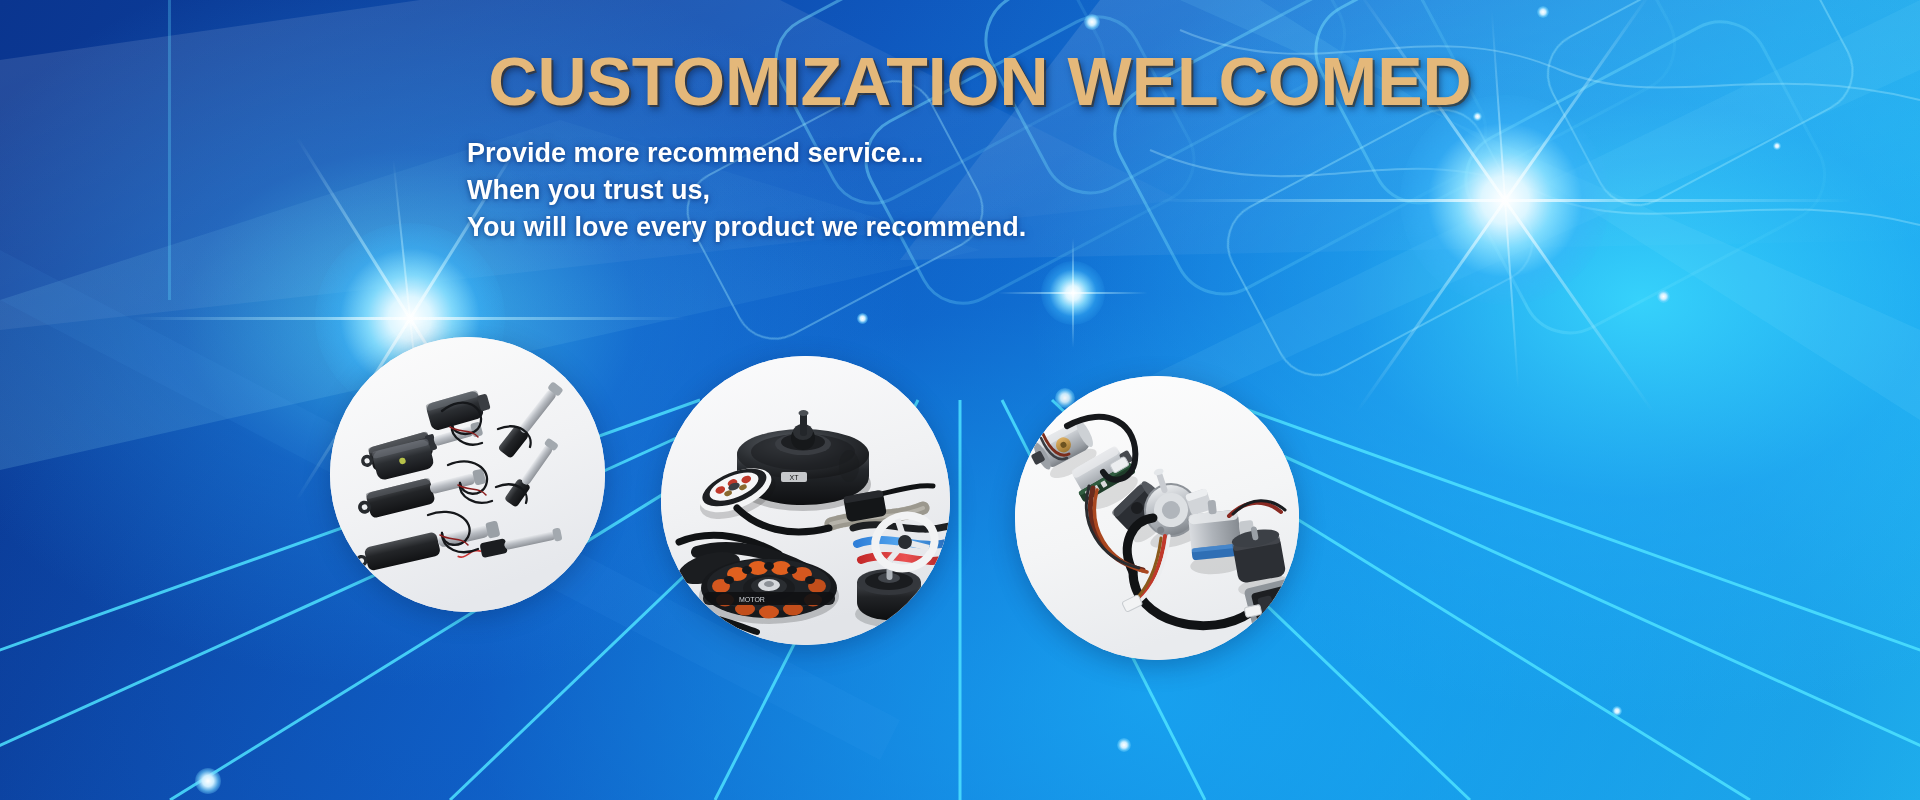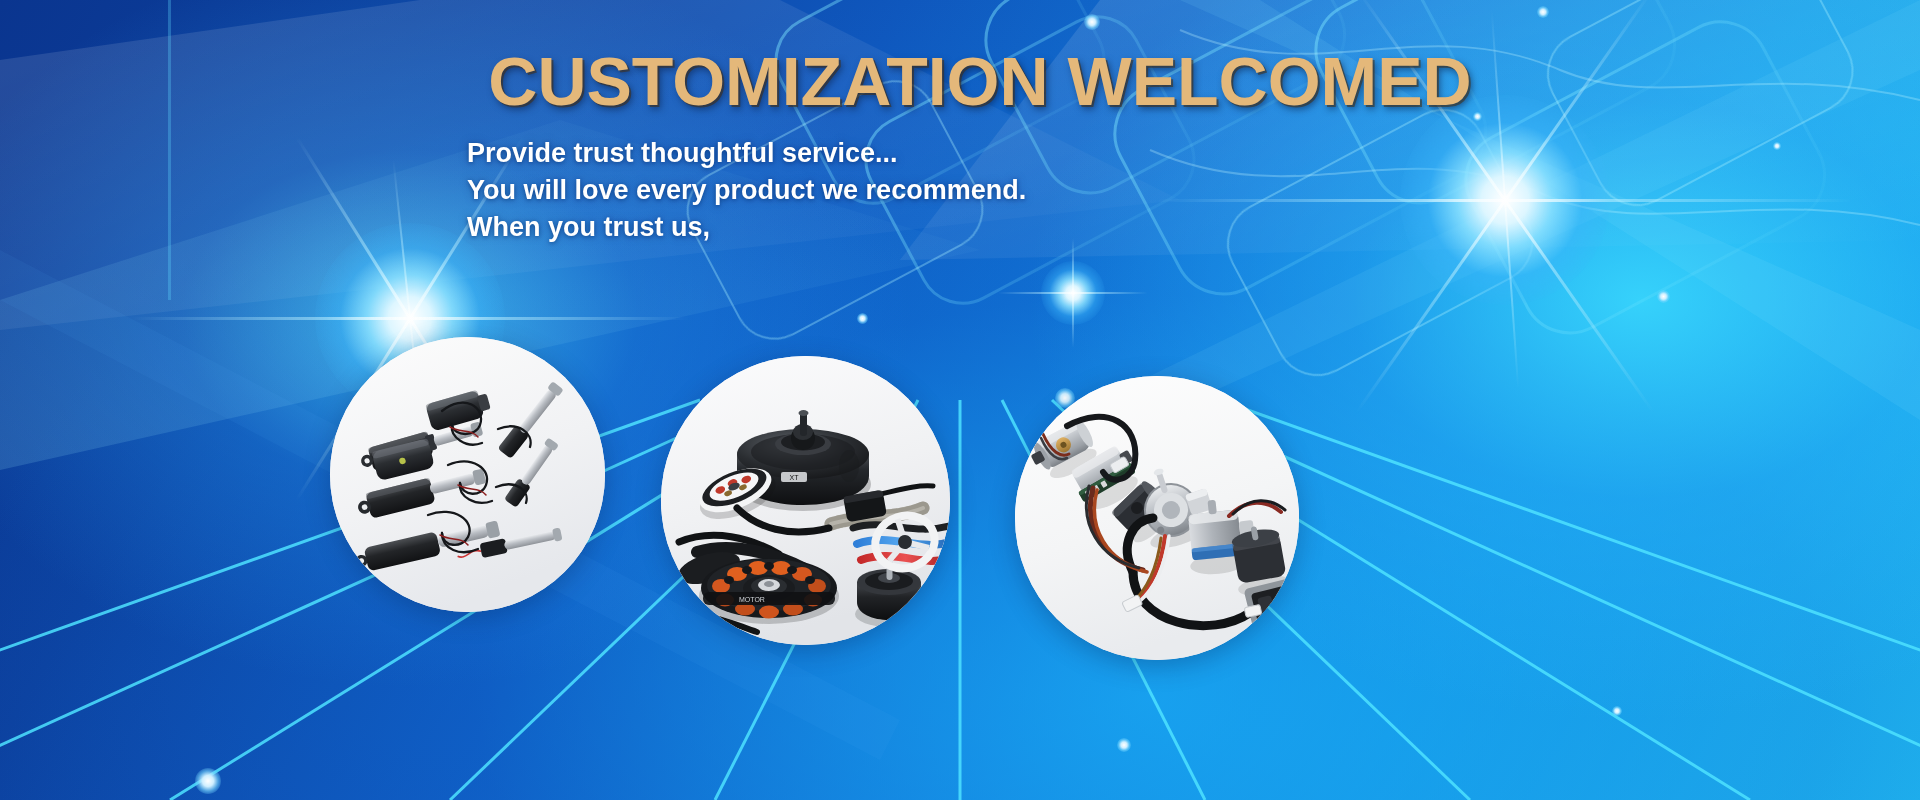--- a/index.html
+++ b/index.html
@@ -230,23 +230,23 @@
     <div class="dot" style="left:1117px;top:738px;width:14px;height:14px;"></div>
     <div class="dot" style="left:1612px;top:706px;width:10px;height:10px;"></div>
     <div class="dot" style="left:1773px;top:142px;width:8px;height:8px;"></div>
   </div>
 
   <div class="content">
 
     <h1 class="headline">CUSTOMIZATION WELCOMED</h1>
 
     <div class="tagline">
-      <span class="ln">Provide trust thoughtful service...</span>
+      <span class="ln">Provide more recommend service...</span>
+      <span class="ln">When you trust us,</span>
       <span class="ln">You will love every product we recommend.</span>
-      <span class="ln">When you trust us,</span>
     </div>
 
     <div class="circle" id="circle-1">
       <div class="photo">
         <svg viewBox="0 0 275 275">
           <defs>
             <linearGradient id="bgw1" x1="0" y1="0" x2="0.4" y2="1">
               <stop offset="0%" stop-color="#fdfdfd"></stop>
               <stop offset="60%" stop-color="#f1f2f4"></stop>
               <stop offset="100%" stop-color="#e6e8ec"></stop>

